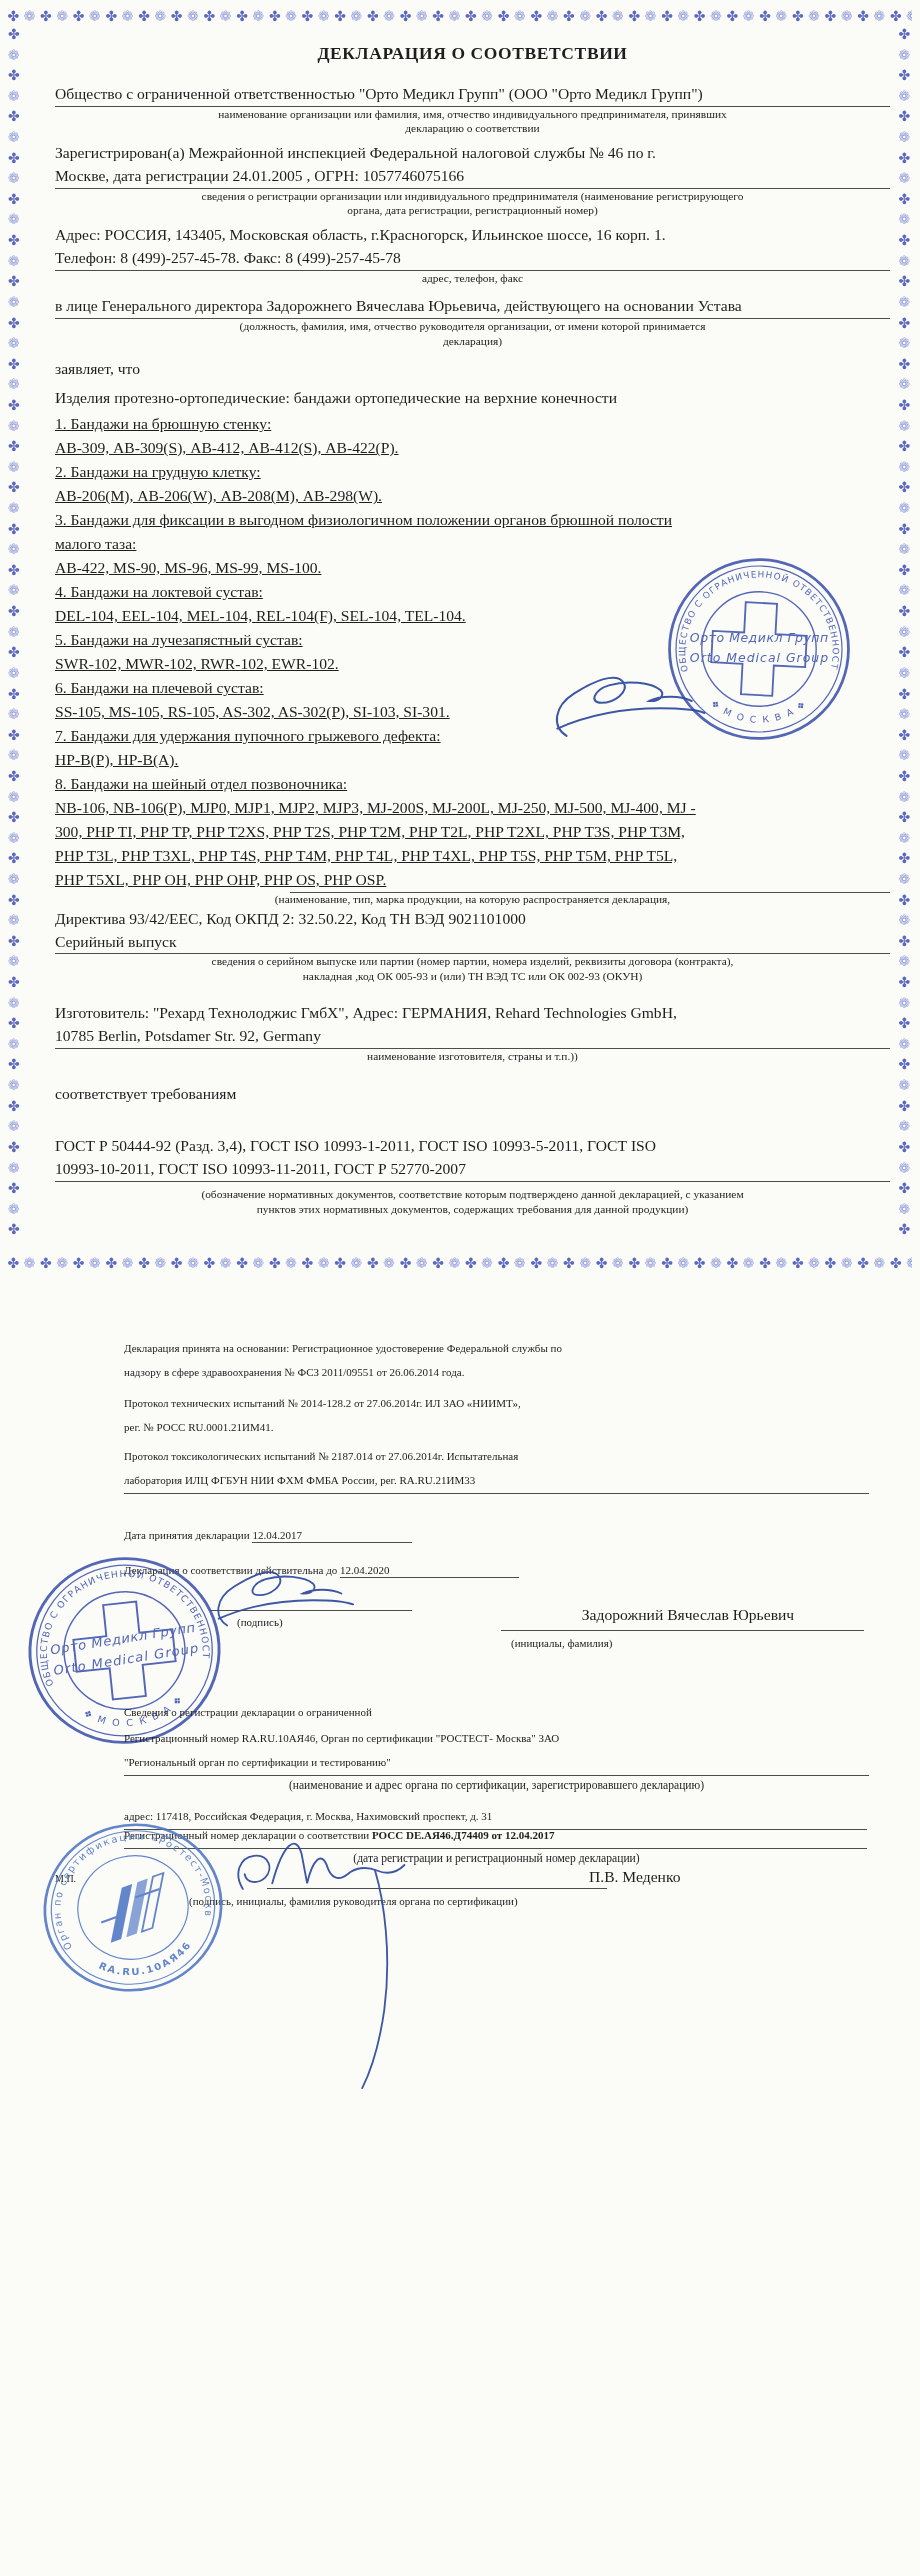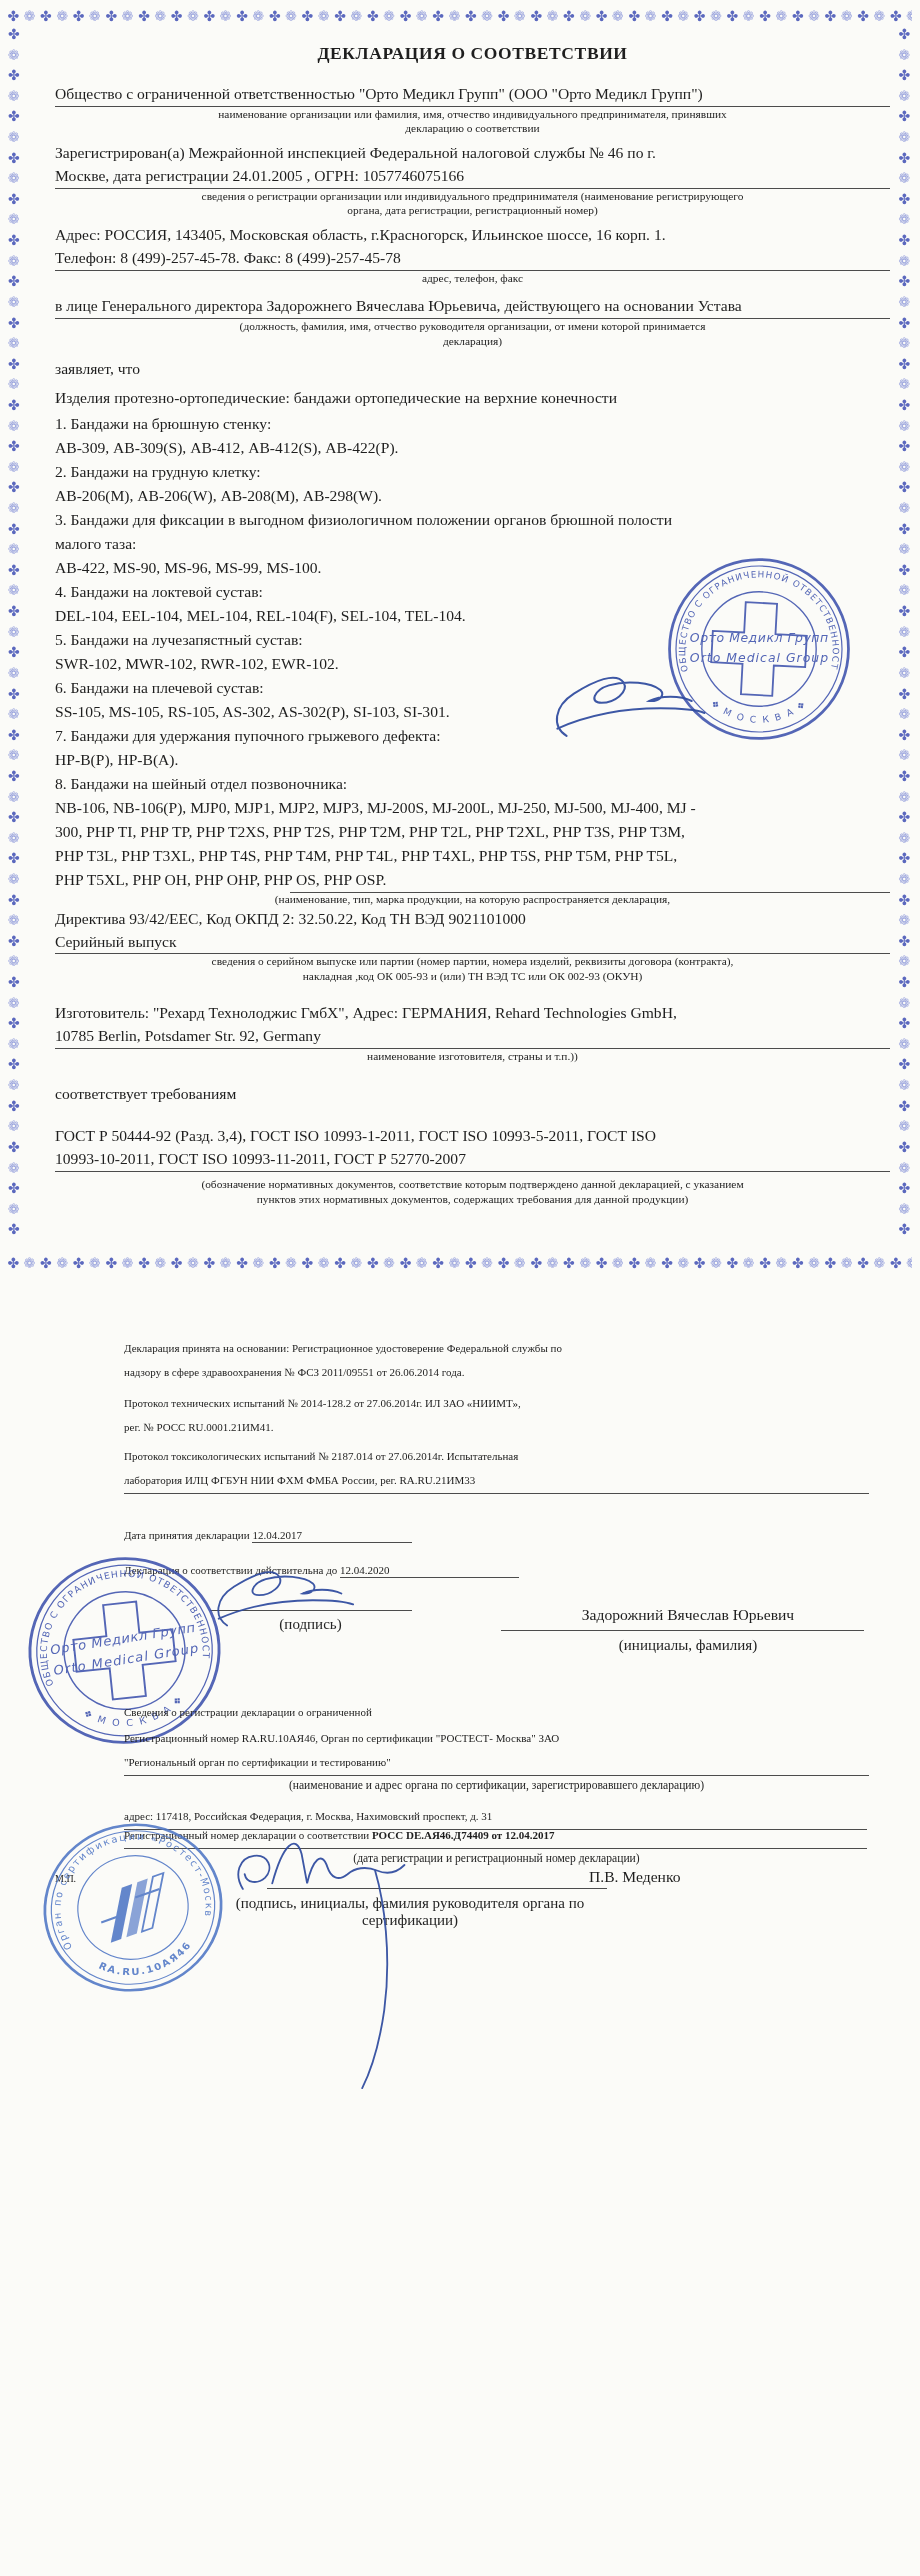--- a/index.html
+++ b/index.html
@@ -15,33 +15,33 @@
   .orn-bottom{left:7.4px;top:1254px;width:905px;height:19.3px;}
   .orn-left{left:3.7px;top:26px;height:1229px;width:19.3px;writing-mode:vertical-rl;}
   .orn-right{left:894px;top:26px;height:1229px;width:19.3px;writing-mode:vertical-rl;}
 
   
   .page1{position:absolute;left:42px;top:28px;width:835px;height:1224px;padding:0 13px;}
   .doc-title{text-align:center;font-weight:bold;font-size:17.5px;letter-spacing:0.6px;margin-top:14.7px;}
   .line{font-size:15.6px;line-height:23px;}
   .u{border-bottom:0.9px solid #4c4c4c;padding-bottom:0.9px;}
   .cap{font-size:11.4px;line-height:14.3px;text-align:center;color:#242424;}
-  .mt6{margin-top:5.5px;} .mt10{margin-top:9.2px;} .mt14{margin-top:19px;} .mt20{margin-top:18.4px;}
+  .mt6{margin-top:5.5px;} .mt10{margin-top:9.2px;} .mt14{margin-top:29px;} .mt20{margin-top:18.4px;}
   .plist{position:relative;margin-top:3.7px;}
-  .plist .line{line-height:24px;}
+  .plist .line{line-height:24px;text-decoration:underline;}
   .partial-rule{position:absolute;left:235px;right:0;bottom:-0.9px;border-bottom:0.9px solid #4c4c4c;}
 
   
   .p2{position:absolute;left:124px;width:745px;font-size:11px;line-height:24px;}
   .cap2{position:absolute;left:124px;width:745px;text-align:center;font-size:11.6px;color:#242424;}
   .rule{position:absolute;border-bottom:0.9px solid #4c4c4c;}
   .udate{border-bottom:0.9px solid #4c4c4c;padding-bottom:0.9px;}
   .bold{font-weight:bold;}
 
-  .sig-caption{font-size:15px;color:#242424;text-align:center;}
+  .sig-caption{font-size:11px;color:#242424;text-align:left;}
   svg{display:block;}
   .stamp{position:absolute;opacity:.88;}
   .signature{position:absolute;opacity:.92;}
   .mp{position:absolute;font-size:10px;}
 </style>
 </head>
 <body>
 
 <div class="canvas">
 

